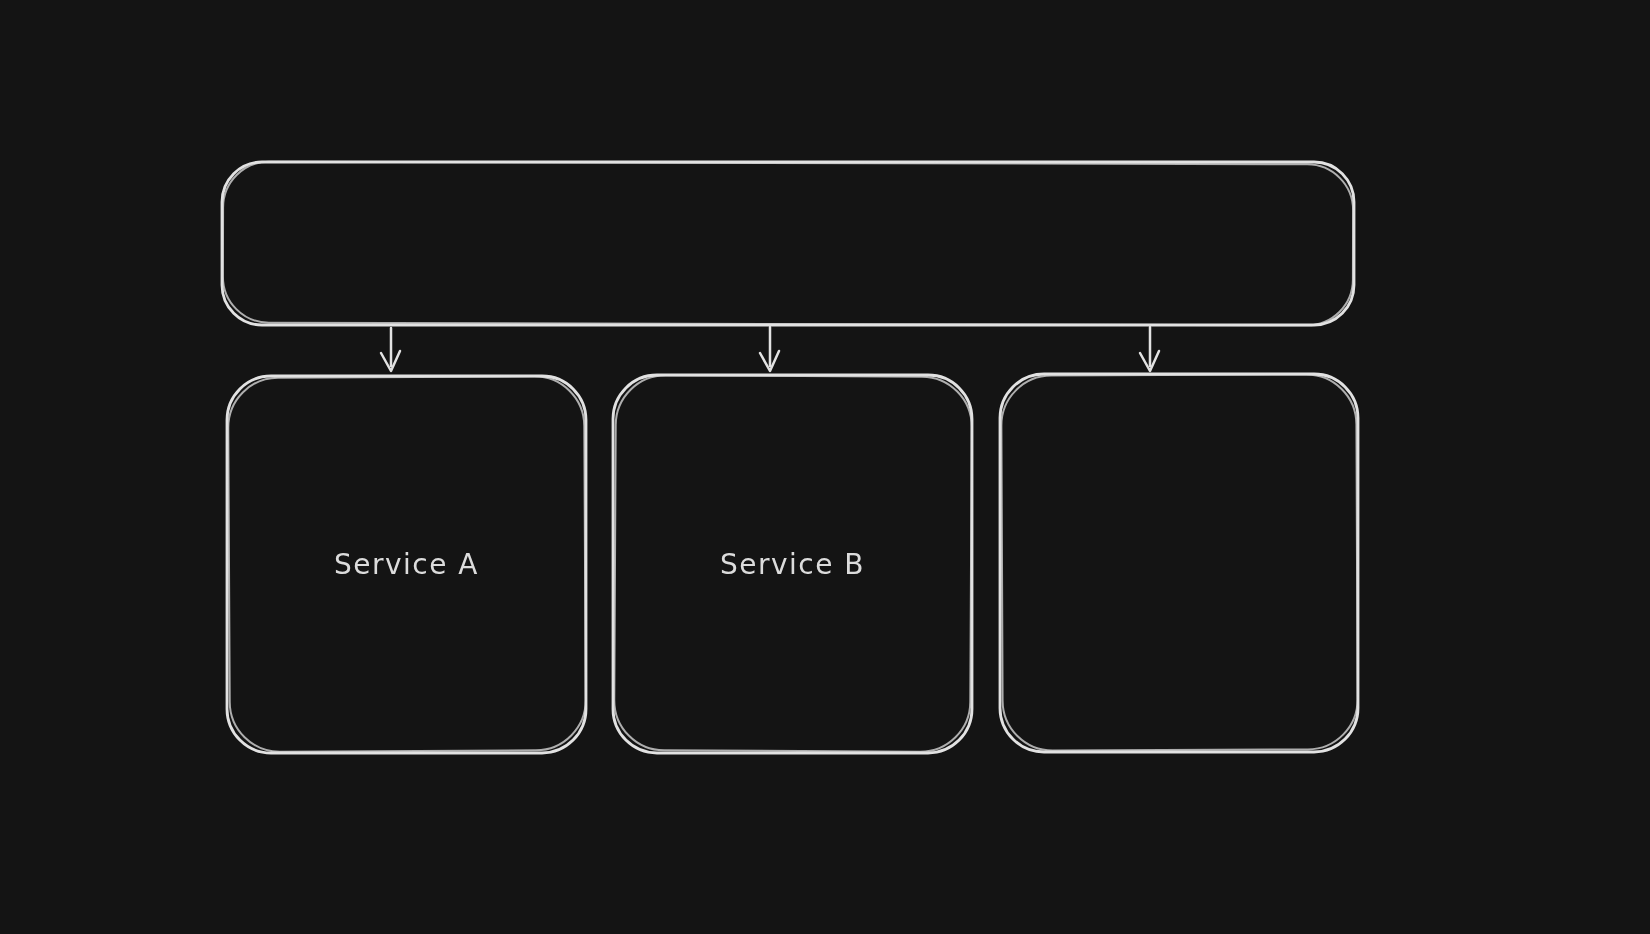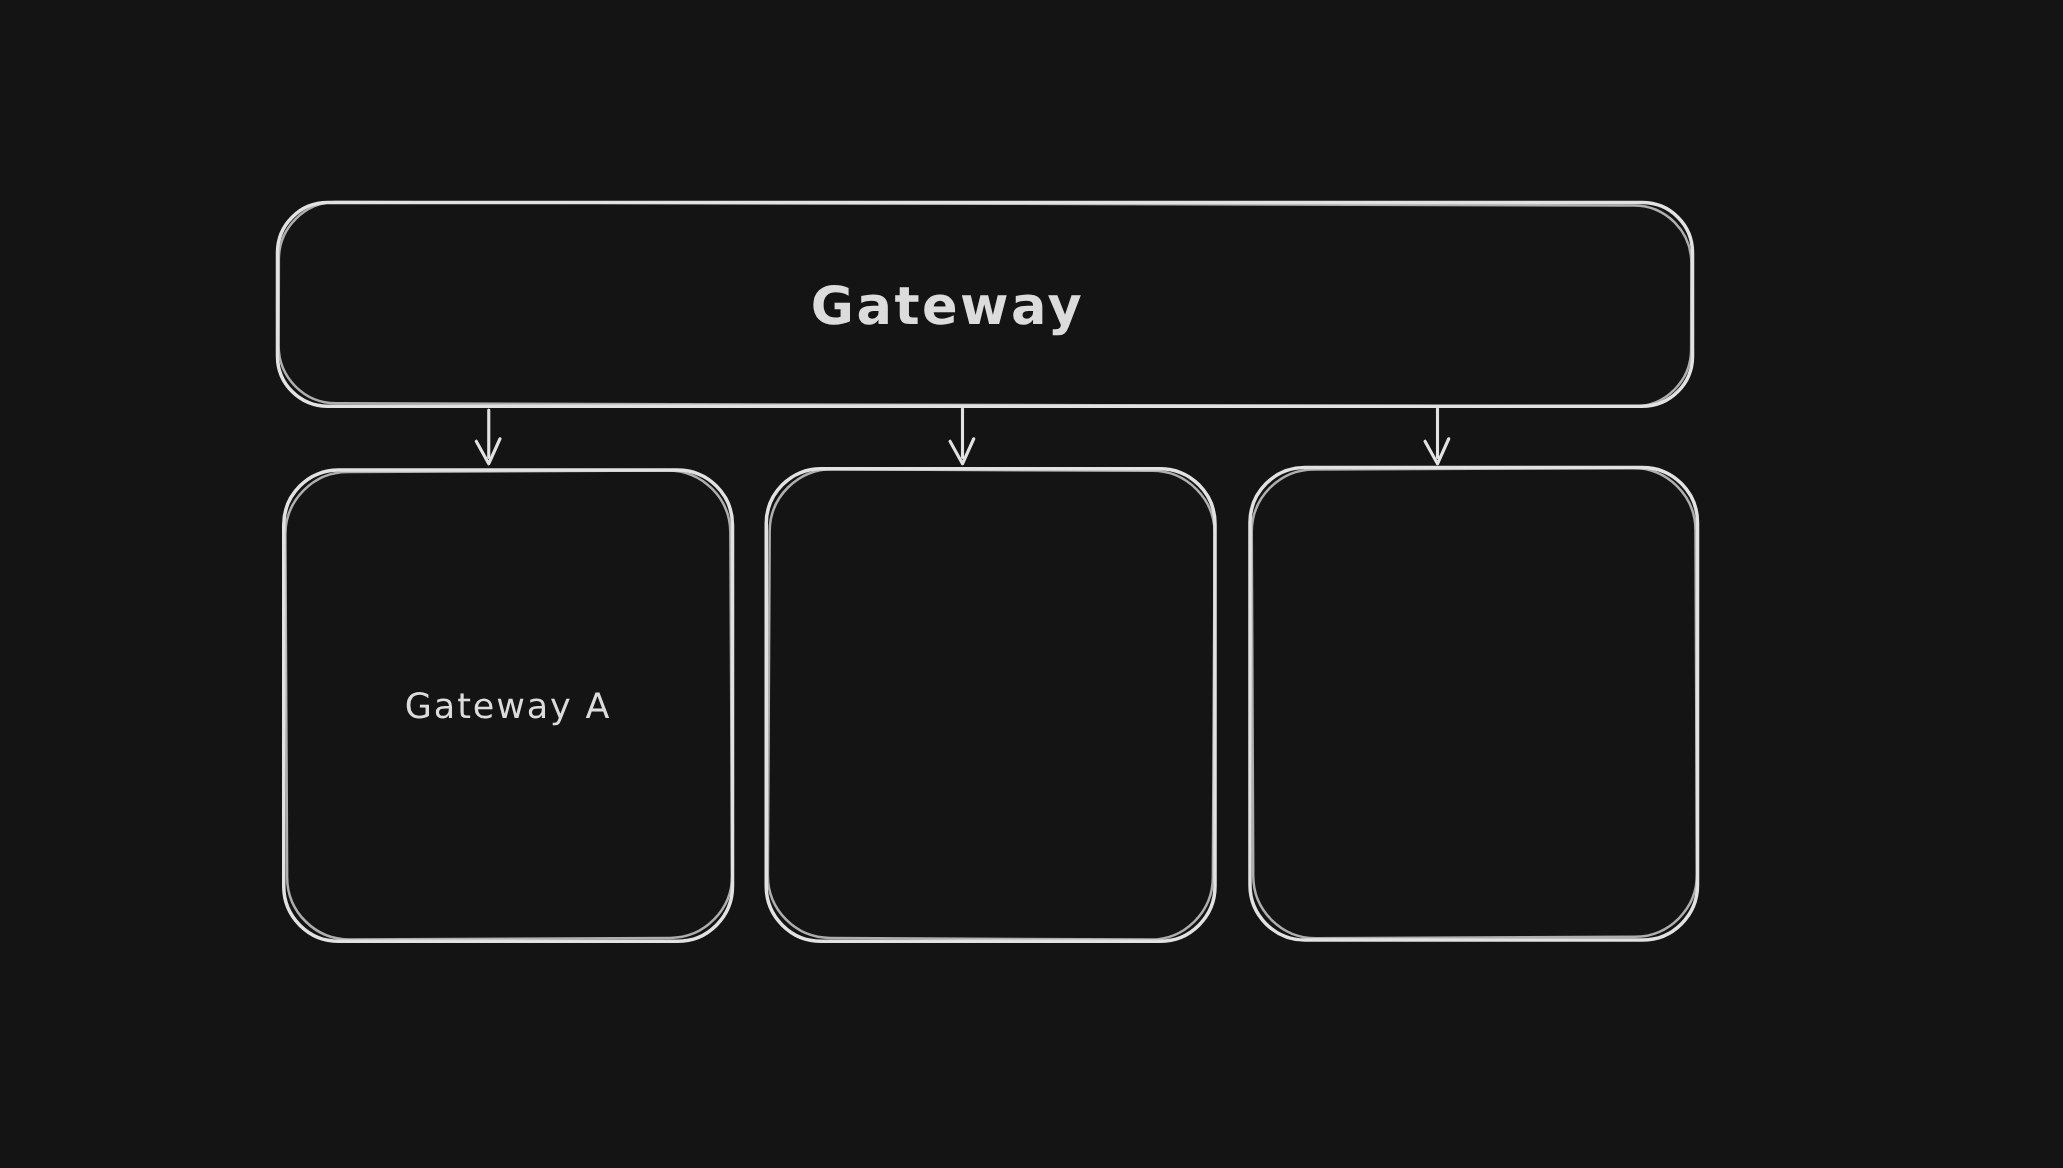--- a/index.html
+++ b/index.html
@@ -92,19 +92,19 @@
       <line class="edge-line" x1="770" y1="327" x2="770" y2="366" stroke="#e2e2e2"></line>
       <path class="edge-line" d="M 760 353 L 770 371 L 779 351" stroke="#e2e2e2"></path>
     </g>
 
     <g>
       <line class="edge-line" x1="1150" y1="327" x2="1150" y2="366" stroke="#e2e2e2"></line>
       <path class="edge-line" d="M 1140 353 L 1150 371 L 1159 351" stroke="#e2e2e2"></path>
     </g>
   </svg>
 
-  <div class="node-label title" style="left:222px; top:162px; width:1072px; height:164px;">Gateway</div>
 
-  <div class="node-label service" style="left:227px; top:376px; width:359px; height:377px;">Gateway A</div>
+  <div class="node-label service" style="left:227px; top:376px; width:359px; height:377px;">Service A</div>
 
+  <div class="node-label service" style="left:613px; top:375px; width:359px; height:378px;">Service B</div>
 
 
 </div>
 
 </body></html>

